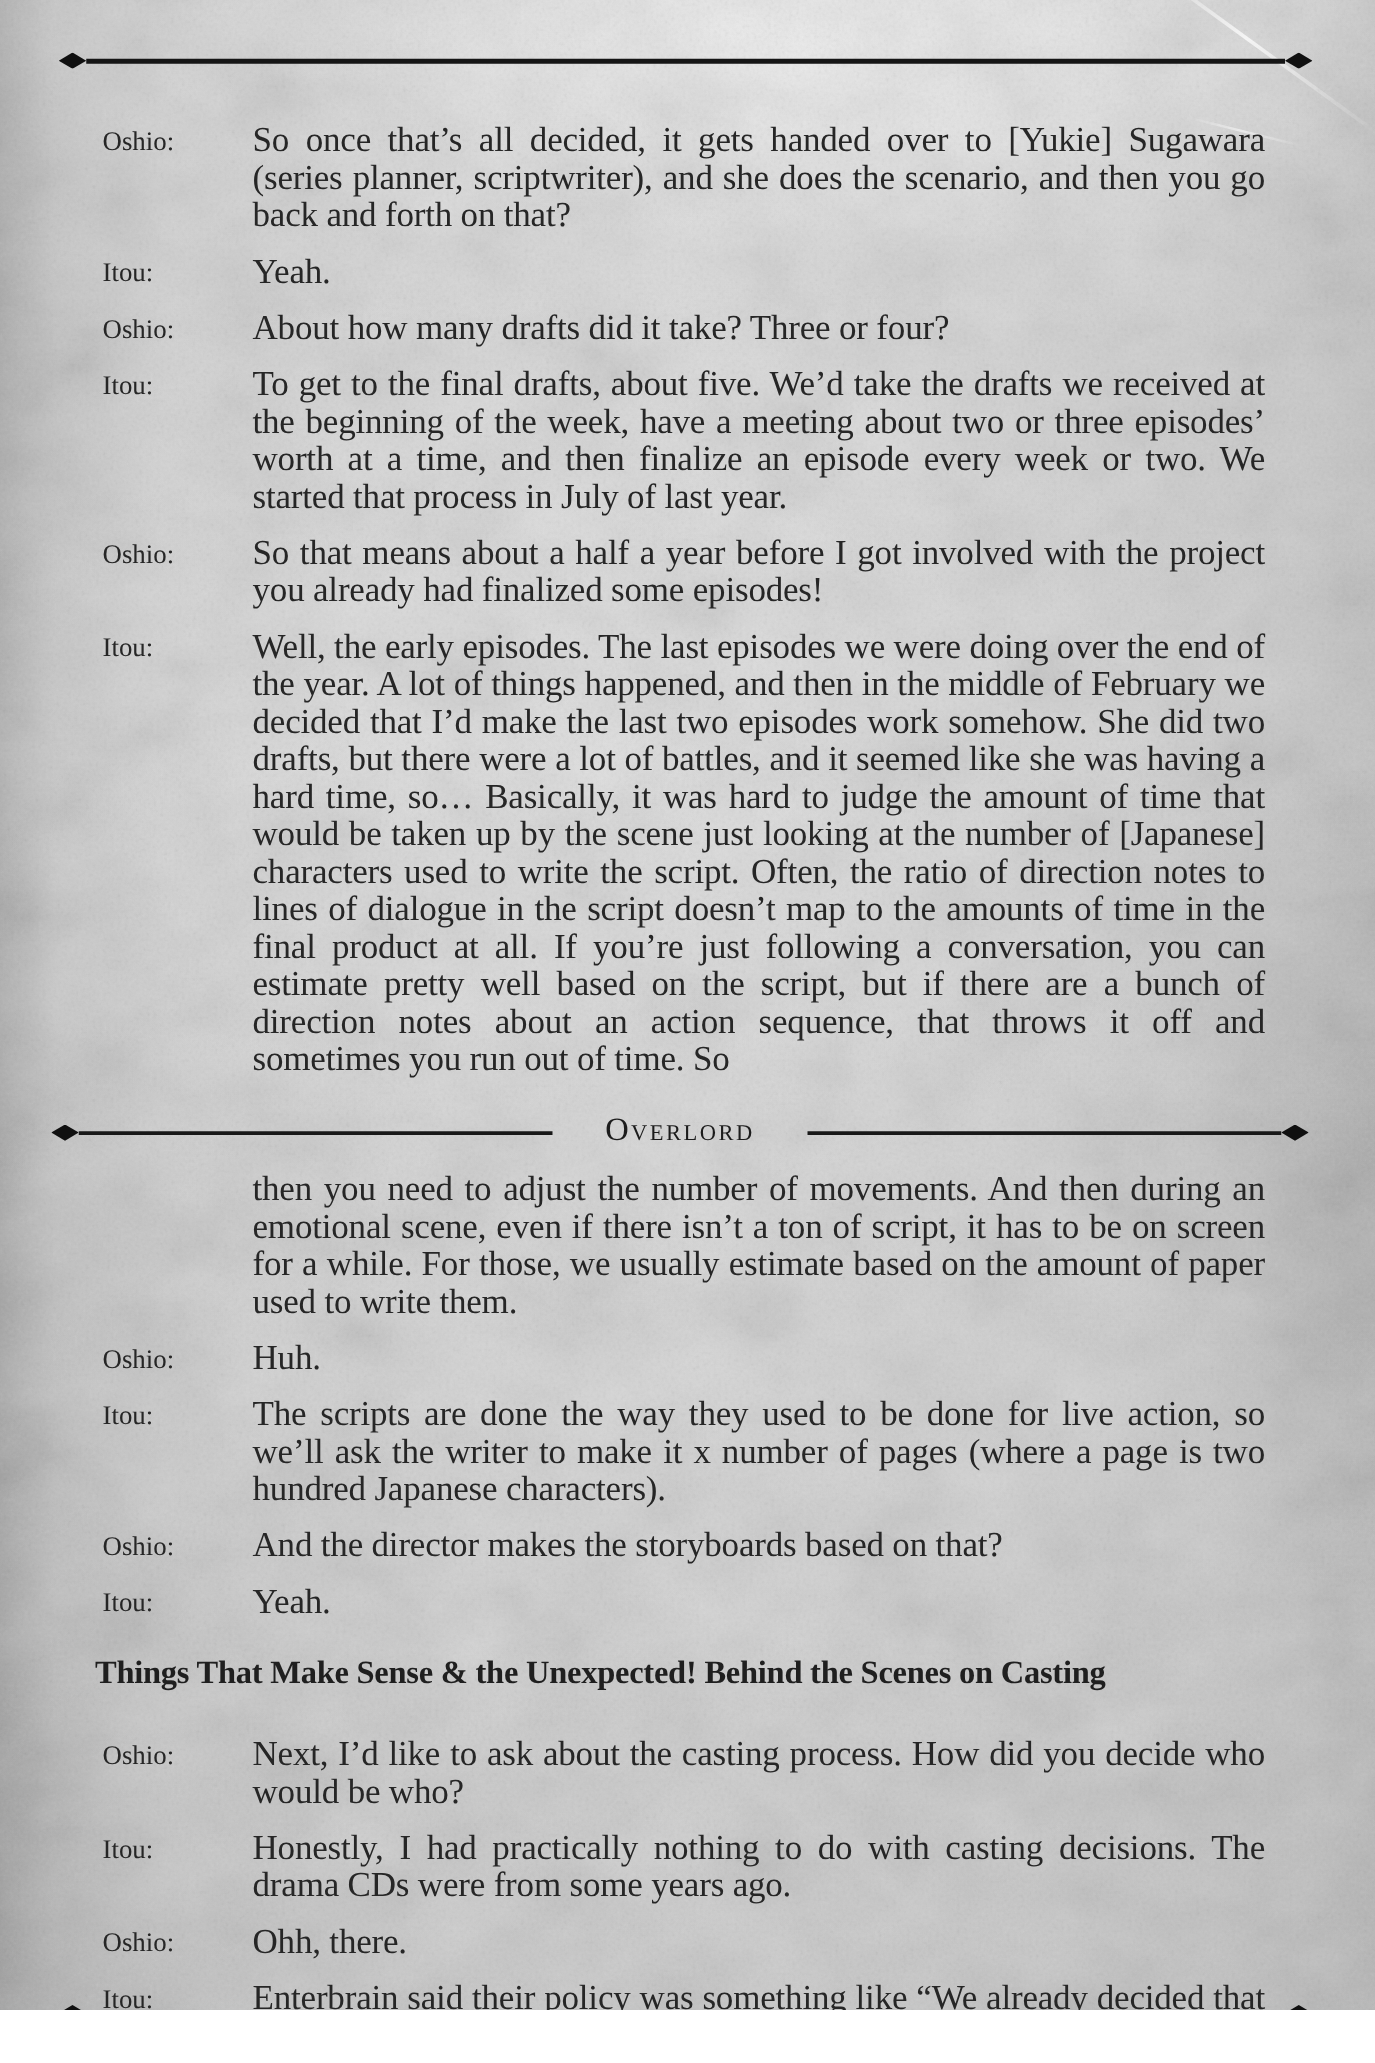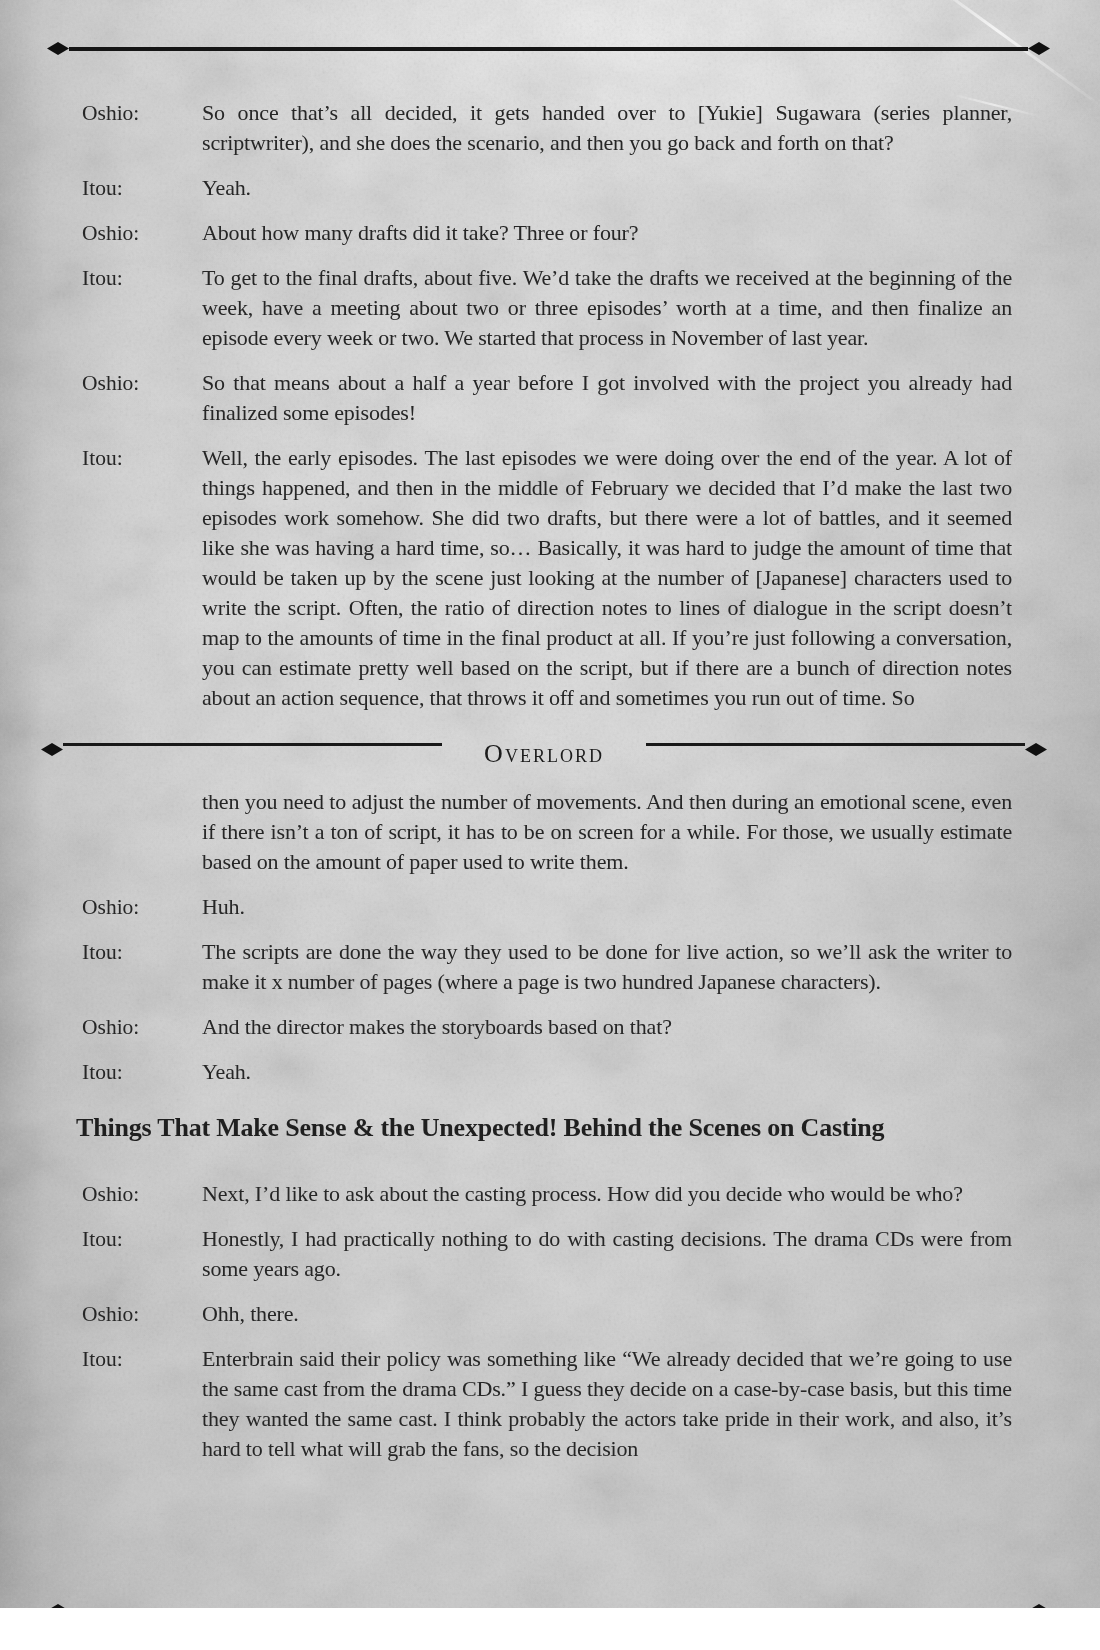--- a/index.html
+++ b/index.html
@@ -35,25 +35,25 @@
   .diamond {
     flex: none; width: 22px; height: 13px; background: #101010;
     clip-path: polygon(0 50%, 50% 0, 100% 50%, 50% 100%);
   }
 
   #content { position: absolute; top: 98px; left: 82px; right: 88px; z-index: 1; }
 
   .entry { display: grid; grid-template-columns: 120px 1fr; margin: 0 0 15px 0; }
   .speaker { font-size: 21.5px; line-height: 30px; }
   .speech {
-    margin: 0; font-size: 22px; line-height: 30px;
+    margin: 0; font-size: 28px; line-height: 30px;
     text-align: justify; letter-spacing: -0.15px;
   }
 
-  .divider { display: flex; margin: 30px -35px 18px -41px; }
+  .divider { display: flex; align-items: center; margin: 30px -35px 18px -41px; }
   .divider .line { flex: 1; height: 3px; background: #181818; }
   .divider-label {
     margin: 0 42px; font-size: 26px; line-height: 26px;
     font-variant: small-caps; letter-spacing: 2px; color: #1c1c1c;
     transform: translateY(-2px);
   }
 
   h2.section-heading {
     margin: 24px 0 34px -6px; font-size: 26px; line-height: 34px;
     font-weight: 700; color: #1f1f1f; letter-spacing: -0.2px;
@@ -107,21 +107,21 @@
           <p class="speech">Yeah.</p>
         </div>
 
         <div class="entry">
           <span class="speaker">Oshio:</span>
           <p class="speech">About how many drafts did it take? Three or four?</p>
         </div>
 
         <div class="entry">
           <span class="speaker">Itou:</span>
-          <p class="speech">To get to the final drafts, about five. We’d take the drafts we received at the beginning of the week, have a meeting about two or three episodes’ worth at a time, and then finalize an episode every week or two. We started that process in November of last year.</p>
+          <p class="speech">To get to the final drafts, about five. We’d take the drafts we received at the beginning of the week, have a meeting about two or three episodes’ worth at a time, and then finalize an episode every week or two. We started that process in July of last year.</p>
         </div>
 
         <div class="entry">
           <span class="speaker">Oshio:</span>
           <p class="speech">So that means about a half a year before I got involved with the project you already had finalized some episodes!</p>
         </div>
 
         <div class="entry">
           <span class="speaker">Itou:</span>
           <p class="speech">Well, the early episodes. The last episodes we were doing over the end of the year. A lot of things happened, and then in the middle of February we decided that I’d make the last two episodes work somehow. She did two drafts, but there were a lot of battles, and it seemed like she was having a hard time, so… Basically, it was hard to judge the amount of time that would be taken up by the scene just looking at the number of [Japanese] characters used to write the script. Often, the ratio of direction notes to lines of dialogue in the script doesn’t map to the amounts of time in the final product at all. If you’re just following a conversation, you can estimate pretty well based on the script, but if there are a bunch of direction notes about an action sequence, that throws it off and sometimes you run out of time. So</p>

